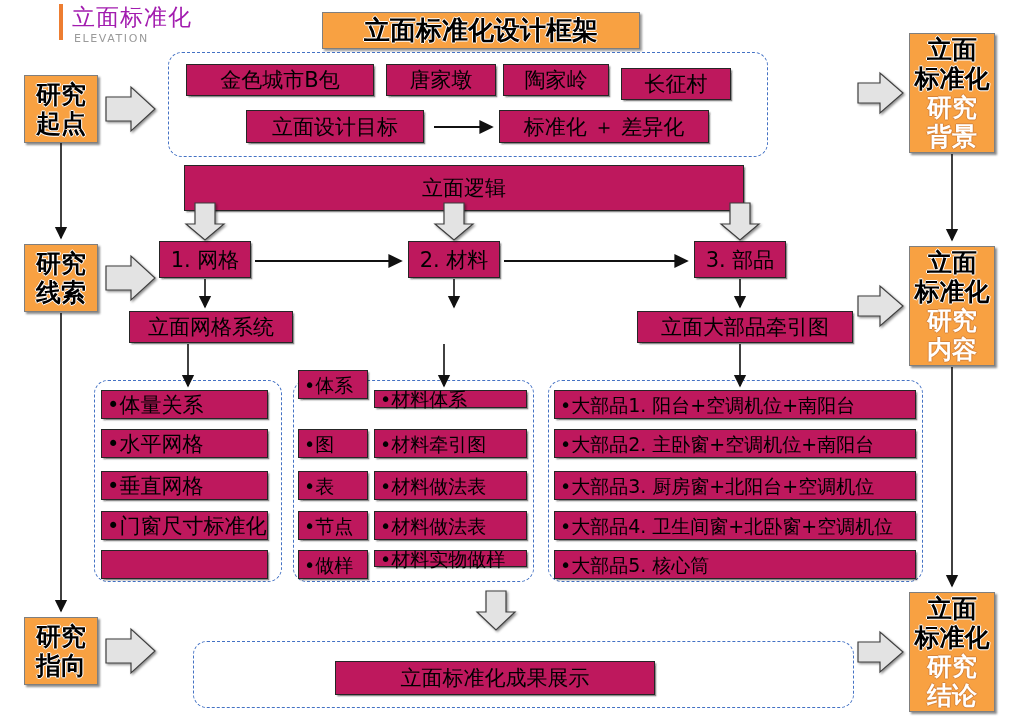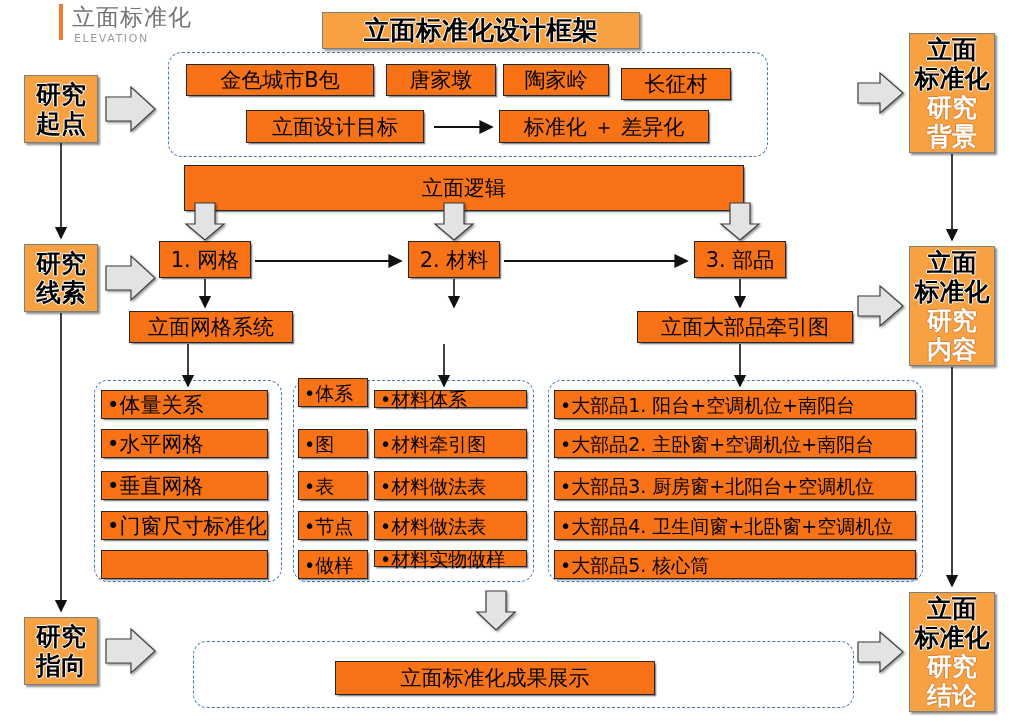--- a/index.html
+++ b/index.html
@@ -19,21 +19,21 @@
   }
   .abs { position: absolute; box-sizing: border-box; }
 
   
   .brand-bar {
     left: 59px; top: 4px; width: 4px; height: 36px;
     background: #ED7D31;
   }
   .brand-cn {
     left: 72px; top: 4px;
-    font-size: 23px; color: #737373; letter-spacing: 1px;
+    font-size: 23px; color: #a21caf; letter-spacing: 1px;
     white-space: nowrap; line-height: 27px;
   }
   .brand-en {
     left: 74px; top: 32px;
     font-size: 11px; color: #9a9a9a; letter-spacing: 1.6px;
     white-space: nowrap; line-height: 13px;
   }
 
   
   .orange-box {
@@ -57,21 +57,21 @@
     text-shadow: -1px 0 #d8853a, 0 -1px #d8853a, 1px 0 #d8853a, 0 1px #d8853a;
   }
   .orange-box.title-banner {
     flex-direction: row;
     box-shadow: 2px 2px 2px rgba(0,0,0,.4);
   }
   .orange-box.title-banner .ln { font-size: 26px; }
 
   
   .wbox {
-    background: #f97316;
+    background: #be185d;
     border: 1px solid #262626;
     box-shadow: 1.5px 1.5px 1.5px rgba(0,0,0,.45);
     display: flex; align-items: center; justify-content: center;
     text-align: center;
     font-size: 21px; line-height: 24px;
     white-space: nowrap;
   }
   .wbox.left { justify-content: flex-start; padding-left: 5px; text-align: left; }
   .wbox.small { font-size: 19px; }
 
@@ -189,21 +189,21 @@
   </div>
   <div class="abs wbox left" style="left:101px; top:511px; width:167px; height:29px;">
     <span>•门窗尺寸标准化</span>
   </div>
   <div class="abs wbox left" style="left:101px; top:550px; width:167px; height:29px;">
     <span></span>
   </div>
 
   <div class="abs dashbox" style="left:293px; top:380px; width:241px; height:202px;"></div>
 
-  <div class="abs wbox left small" style="left:298px; top:378px; width:70px; height:29px;text-align:right;">
+  <div class="abs wbox left small" style="left:298px; top:370px; width:70px; height:29px;text-align:right;">
     <span>•体系</span>
   </div>
   <div class="abs wbox left small" style="left:374px; top:390px; width:153px; height:18px;">
     <span>•材料体系</span>
   </div>
 
   <div class="abs wbox left small" style="left:298px; top:429px; width:70px; height:29px;">
     <span>•图</span>
   </div>
   <div class="abs wbox left small" style="left:374px; top:429px; width:153px; height:29px;">

